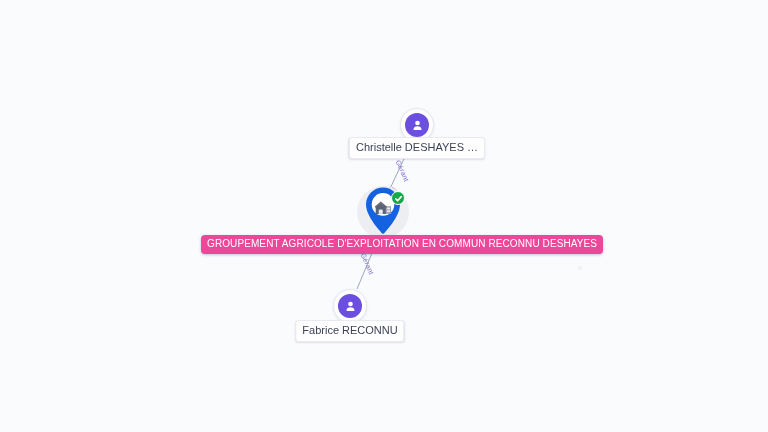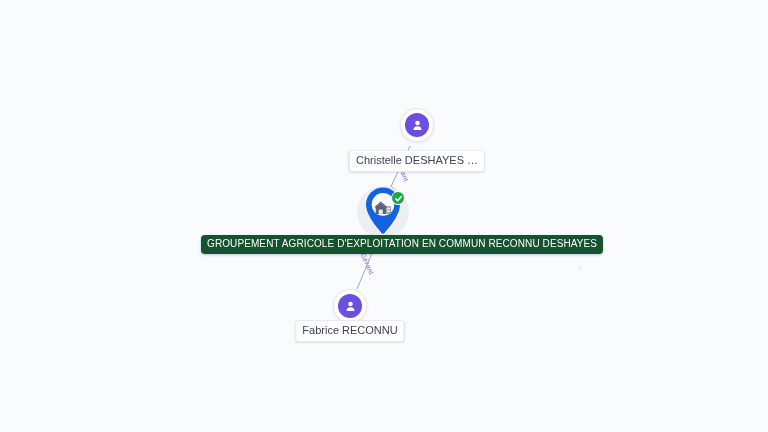--- a/index.html
+++ b/index.html
@@ -113,21 +113,21 @@
     border: 1.5px solid #ffffff;
     box-sizing: border-box;
     display: flex;
     align-items: center;
     justify-content: center;
   }
   .check-badge svg { display: block; }
 
   .company-label {
     position: absolute;
-    background: #14532d;
+    background: #ec4899;
     color: #ffffff;
     border-radius: 4px;
     font-size: 10px;
     line-height: 12px;
     letter-spacing: 0.1px;
     padding: 3px 6px 4px 6px;
     white-space: nowrap;
     box-shadow: 0 1px 3px rgba(20,60,140,0.28);
     box-sizing: border-box;
   }
@@ -169,21 +169,21 @@
 
   <div class="person-node" style="left:417px; top:125px;">
     <div class="avatar-ring">
       <div class="avatar-disc">
         <svg width="15" height="15" viewBox="0 0 24 24" fill="#ffffff">
           <circle cx="12" cy="8" r="3.7"></circle>
           <path d="M12 13.2c-3.5 0-6.3 2.1-6.3 4.6v1.2h12.6v-1.2c0-2.5-2.8-4.6-6.3-4.6z"></path>
         </svg>
       </div>
     </div>
-    <div class="node-label" style="left:0px; top:25px;">Christelle DESHAYES …</div>
+    <div class="node-label" style="left:0px; top:12px;">Christelle DESHAYES …</div>
   </div>
 
   <div class="person-node" style="left:350px; top:306px;">
     <div class="avatar-ring">
       <div class="avatar-disc">
         <svg width="15" height="15" viewBox="0 0 24 24" fill="#ffffff">
           <circle cx="12" cy="8" r="3.7"></circle>
           <path d="M12 13.2c-3.5 0-6.3 2.1-6.3 4.6v1.2h12.6v-1.2c0-2.5-2.8-4.6-6.3-4.6z"></path>
         </svg>
       </div>

